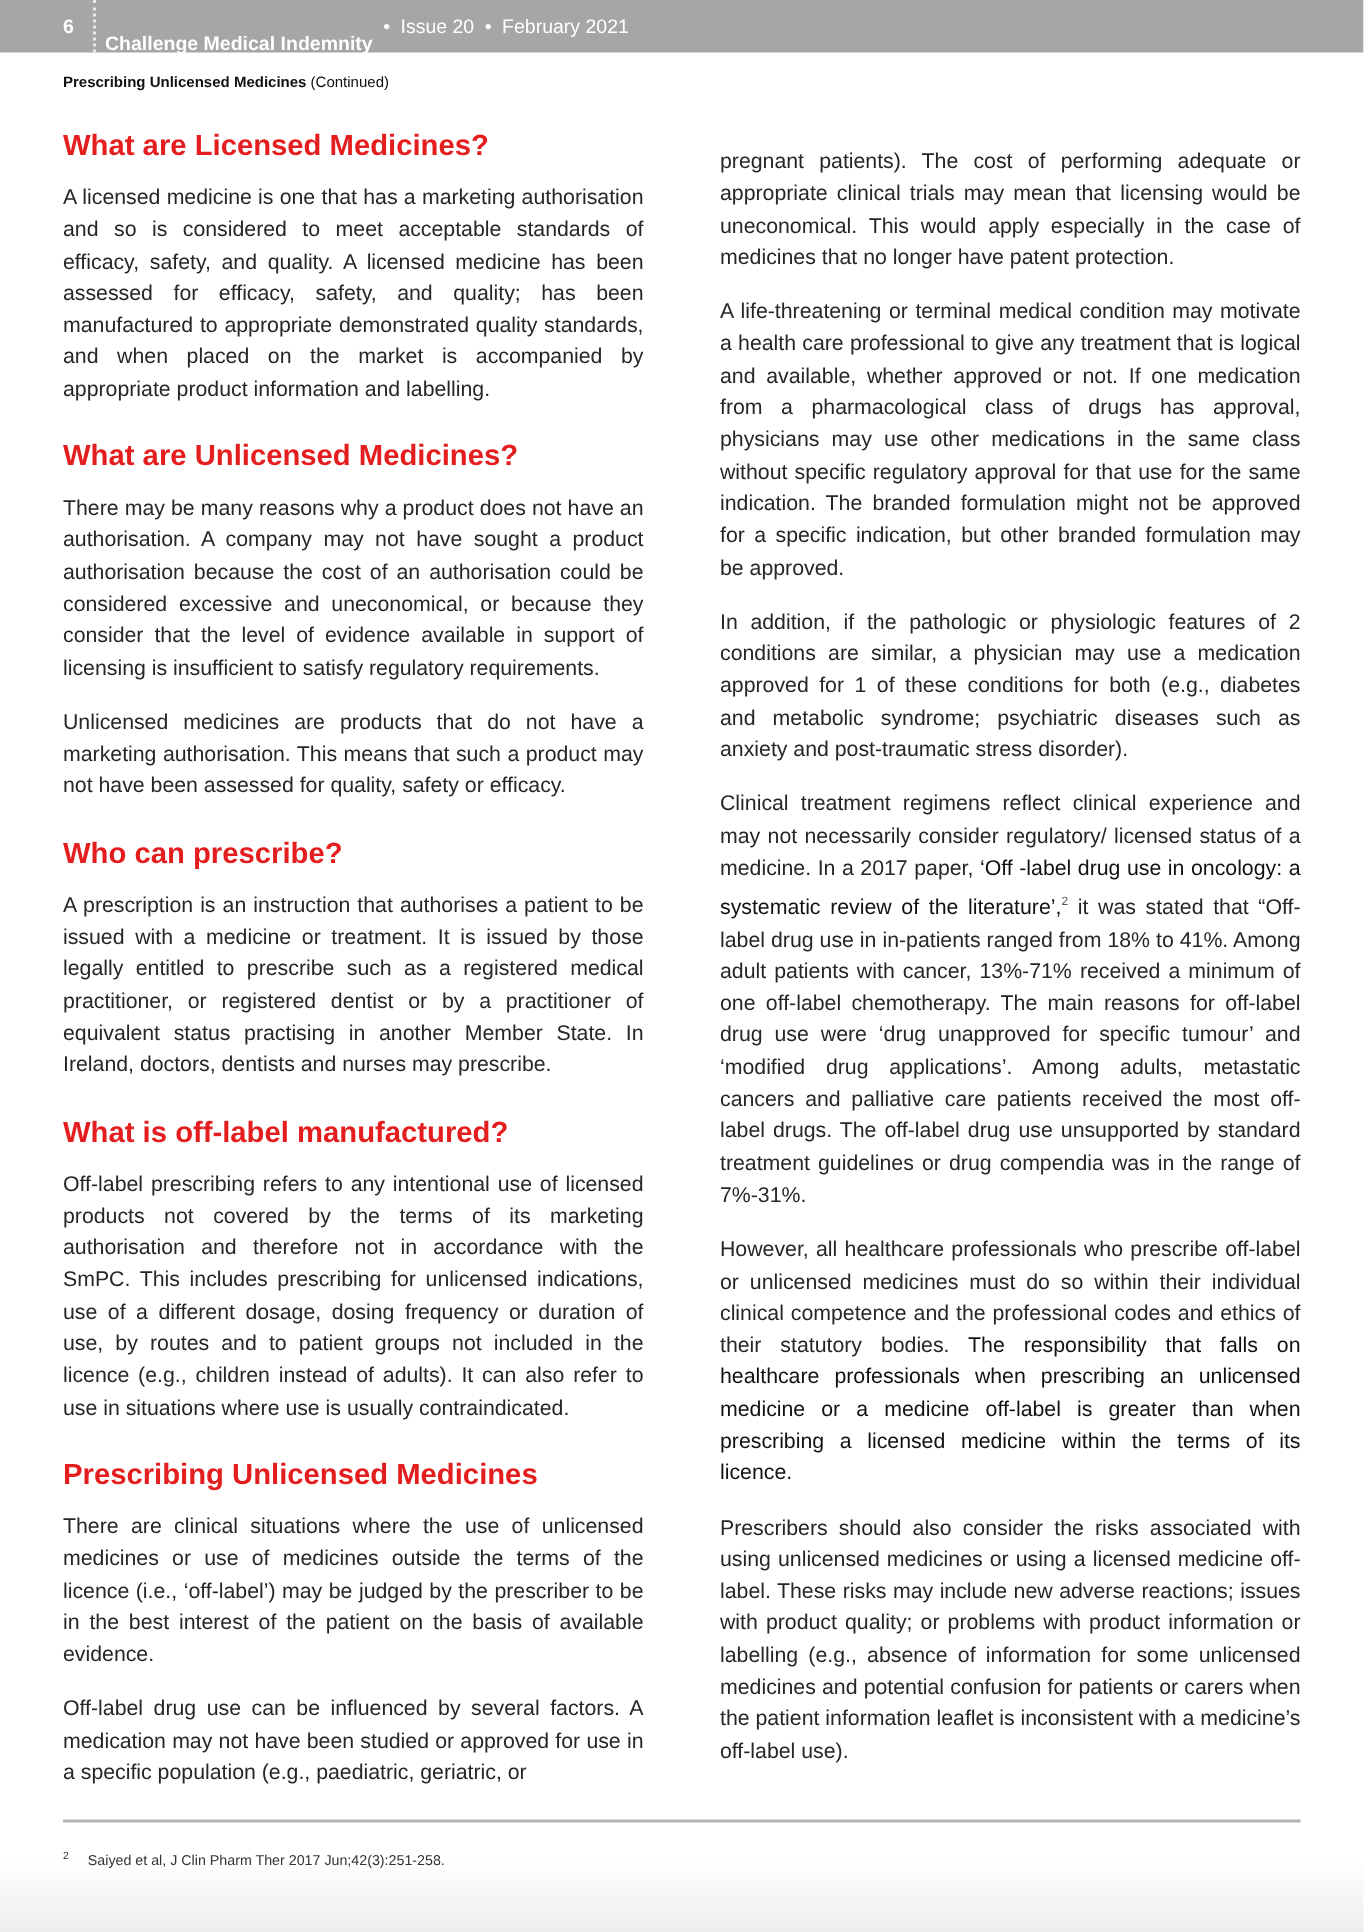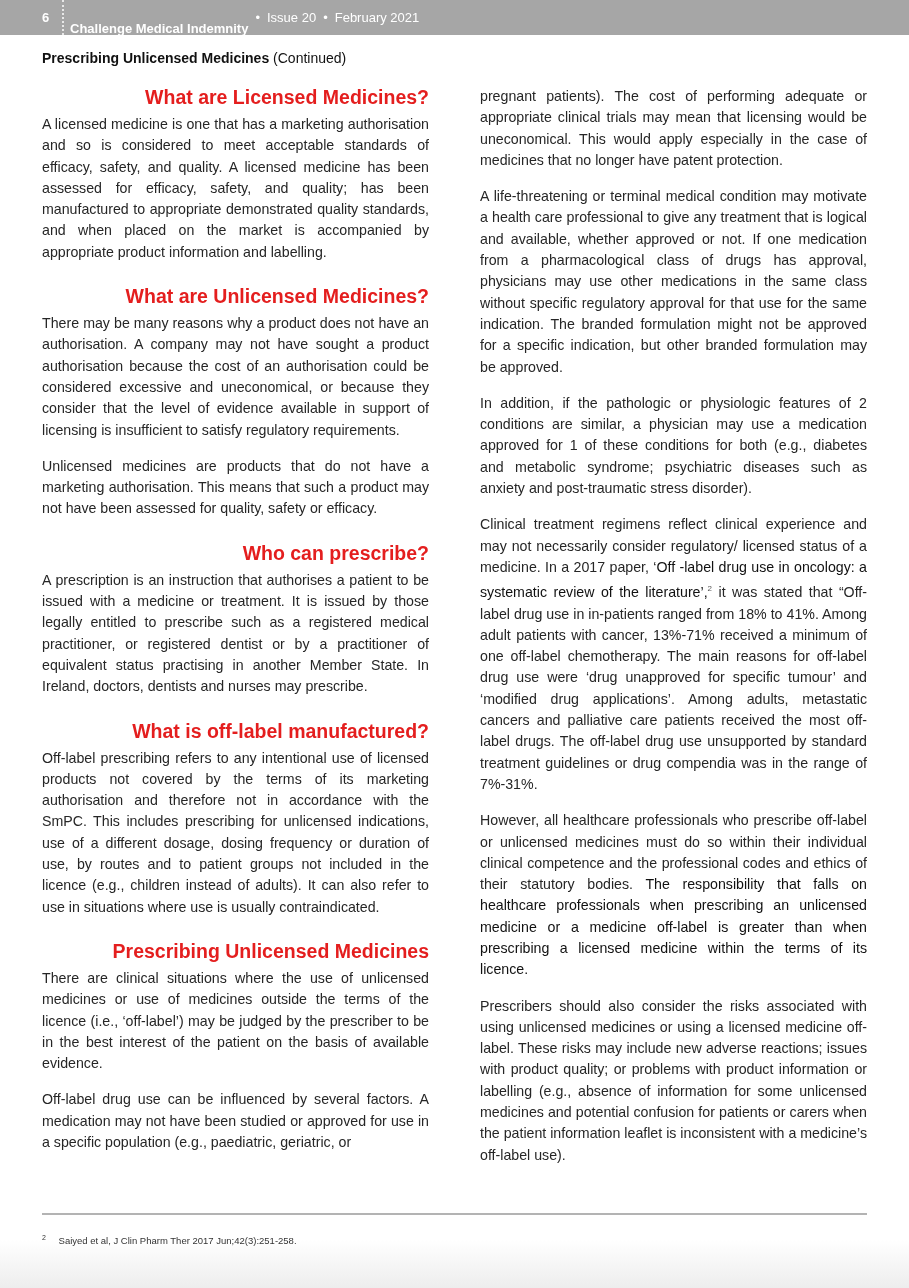--- a/index.html
+++ b/index.html
@@ -14,32 +14,32 @@
     position: absolute; left: 0; top: 0; width: 909px; height: 35px;
     background: #a6a6a6;
     color: #fff; font-size: 13px;
     display: flex; align-items: center;
   }
   .topbar .pnum { margin-left: 42px; font-weight: bold; width: 14px; }
   .topbar .sep { width: 0; height: 35px; border-left: 2px dotted #e8e8e8; margin: 0 6px 0 6px; }
   .topbar .pub { font-weight: bold; margin-top: 22px; }
   .topbar .dot { margin: 0 7px; }
   .continued {
-    position: absolute; left: 42px; top: 50px; font-size: 14px; color: #111;
+    position: absolute; left: 42px; top: 50px; font-size: 10px; color: #111;
   }
   .continued b { font-weight: bold; }
   .col { position: absolute; top: 84px; width: 387px; }
   .col.left { left: 42px; }
   .col.right { left: 480px; top: 86px; }
   h2 {
     color: #e41e1e; font-size: 19.5px; font-weight: bold;
-    margin: 0 0 4px 0; line-height: 26px; text-align: right;
+    margin: 0 0 4px 0; line-height: 26px;
   }
   p {
-    margin: 0 0 15px 0; font-size: 14.2px; line-height: 21.3px;
+    margin: 12px 0 15px 0; font-size: 14.2px; line-height: 21.3px;
     text-align: justify; color: #262626;
   }
   .sec { margin-bottom: 20px; }
   .sec p:last-child { margin-bottom: 0; }
   sup { font-size: 8px; vertical-align: 6px; color: #555; }
   .strong { font-weight: normal; color: #111; }
   .footrule {
     position: absolute; left: 42px; top: 1213px; width: 825px; height: 0;
     border-top: 2px solid #b3b3b3;
   }

